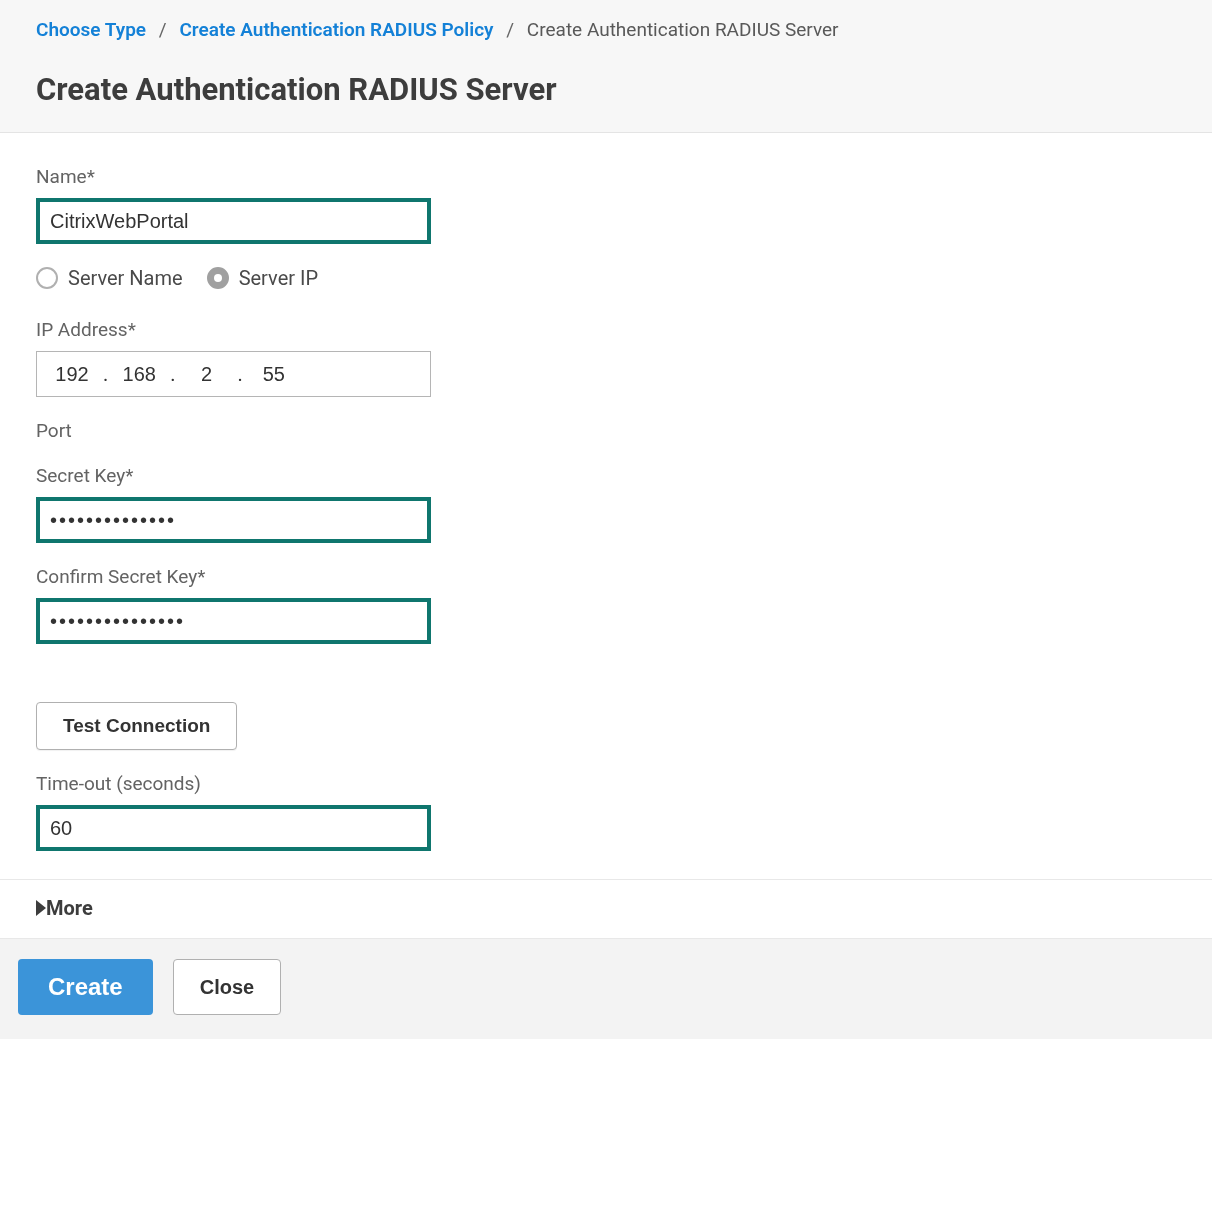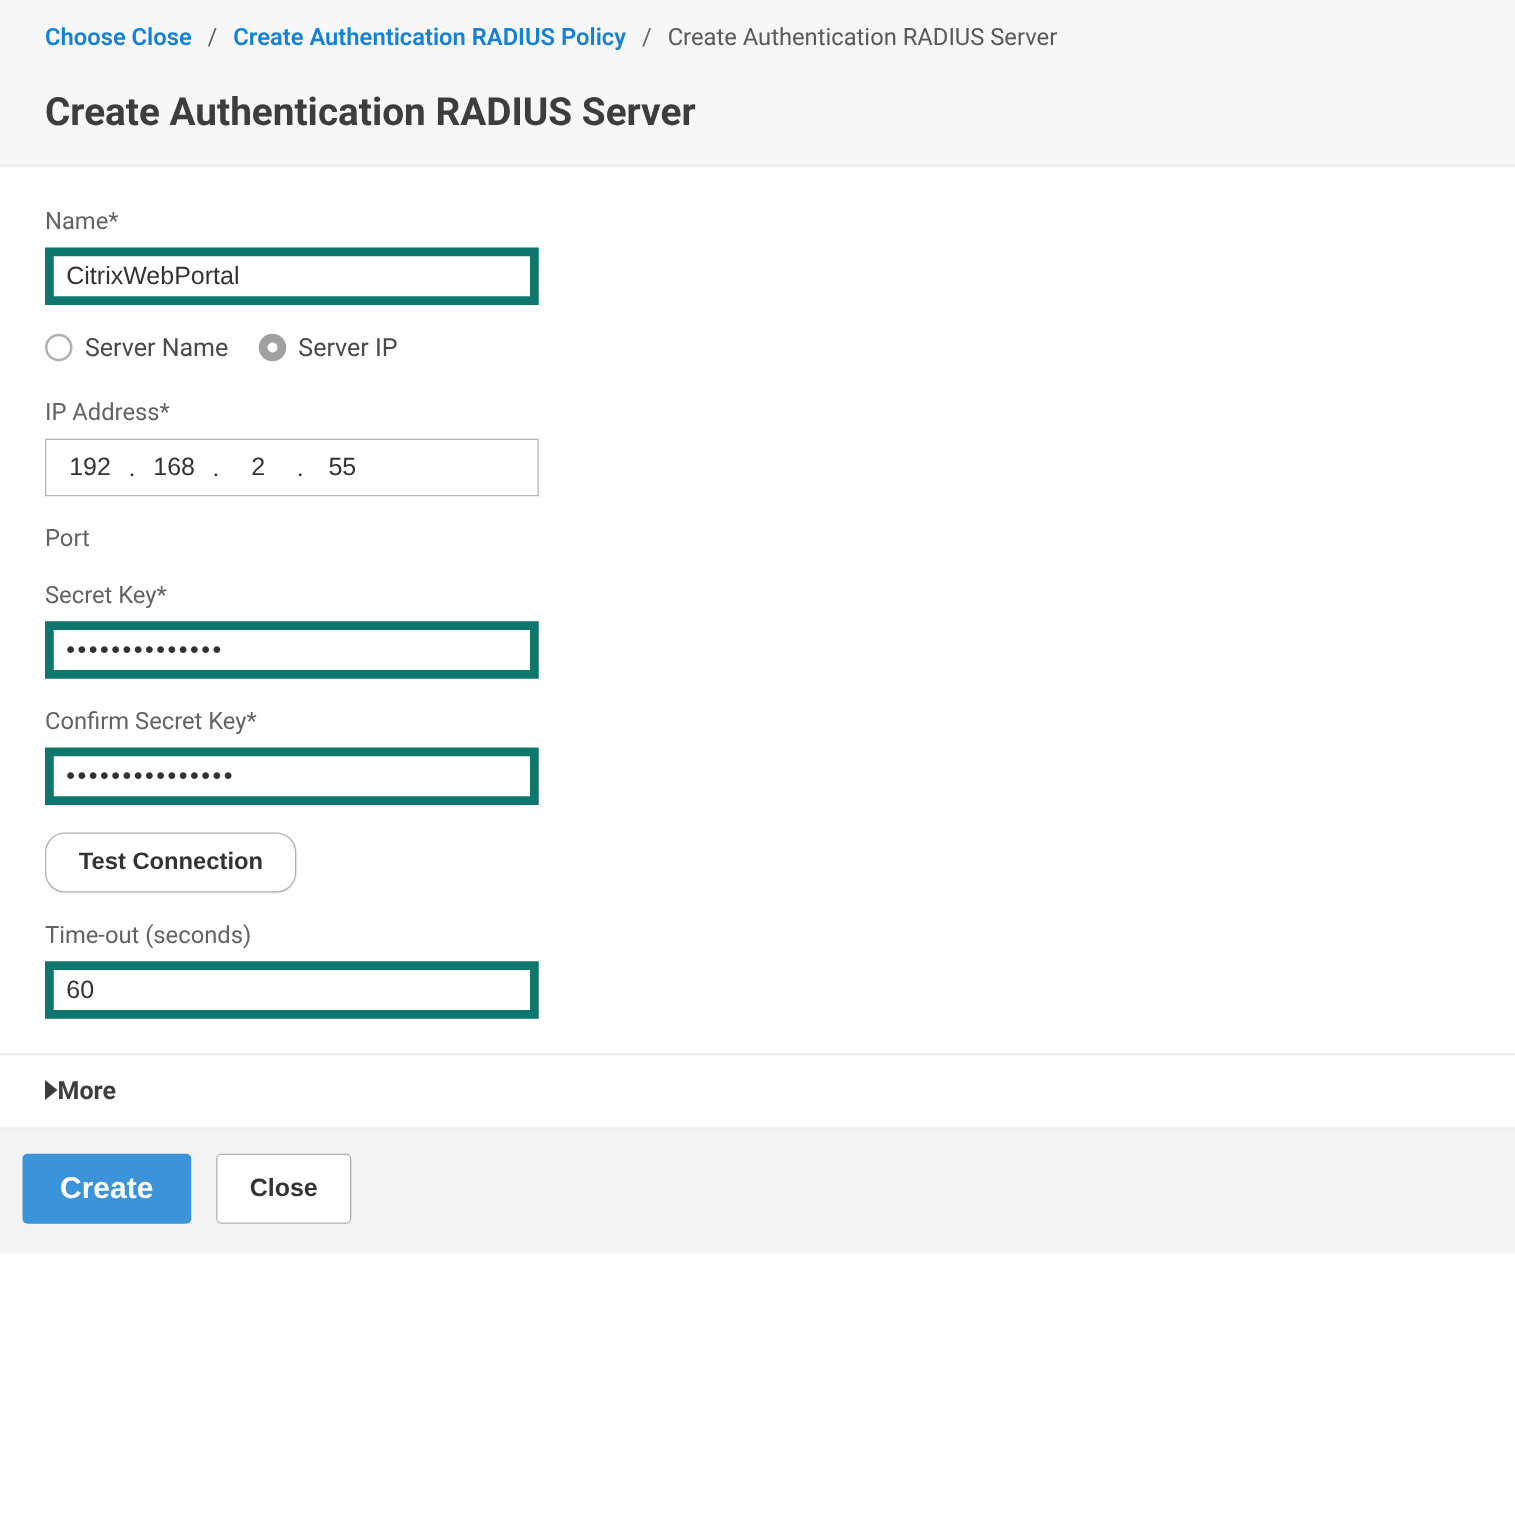--- a/index.html
+++ b/index.html
@@ -50,21 +50,21 @@
     }
     .form-label {
       display: block;
       font-size: 19px;
       color: #636363;
       margin-bottom: 10px;
     }
     .text-input {
       width: 395px;
       height: 46px;
-      border: 7px solid #0f766e;
+      border: 4px solid #0f766e;
       padding: 0 10px;
       font-size: 20px;
       color: #333;
       background: #fff;
     }
     .ip-input-wrap {
       width: 395px;
       height: 46px;
       border: 1px solid #b5b5b5;
       display: flex;
@@ -125,23 +125,24 @@
       color: #4a4a4a;
     }
     .btn-secondary {
       display: inline-block;
       padding: 12px 26px;
       border: 1px solid #b0b0b0;
       background: #fff;
       font-size: 19px;
       font-weight: 700;
       color: #333;
-      border-radius: 16px;
+      border-radius: 4px;
       cursor: pointer;
       box-shadow: 0 1px 1px rgba(0,0,0,0.06);
+      margin-top: 36px;
     }
     .more-section {
       padding: 16px 36px 18px 36px;
       border-bottom: 1px solid #e8e8e8;
       background: #fff;
     }
     .more-toggle {
       display: flex;
       align-items: center;
       cursor: pointer;
@@ -186,21 +187,21 @@
     }
     input[type="password"] {
       letter-spacing: 2px;
     }
   </style>
 </head>
 <body>
 
 <div class="header-area">
   <div class="breadcrumb">
-    <a href="#">Choose Close</a>
+    <a href="#">Choose Type</a>
     <span class="sep">/</span>
     <a href="#">Create Authentication RADIUS Policy</a>
     <span class="sep">/</span>
     <span class="current">Create Authentication RADIUS Server</span>
   </div>
   <h1 class="page-title">Create Authentication RADIUS Server</h1>
 </div>
 
 <div class="form-area">
 

